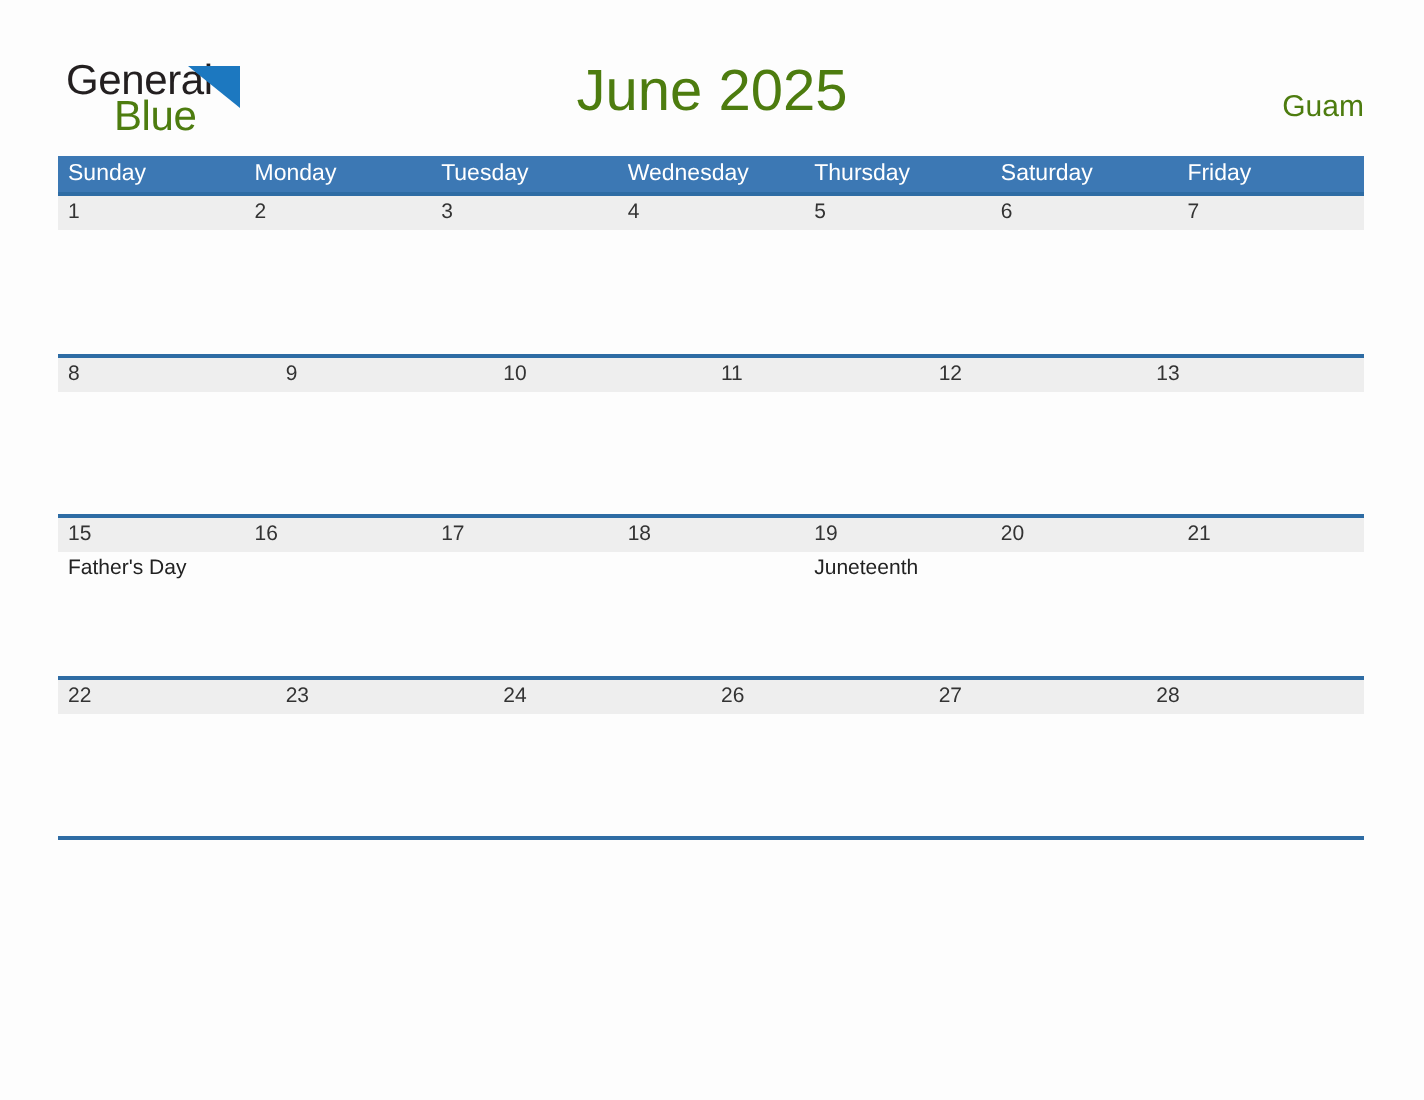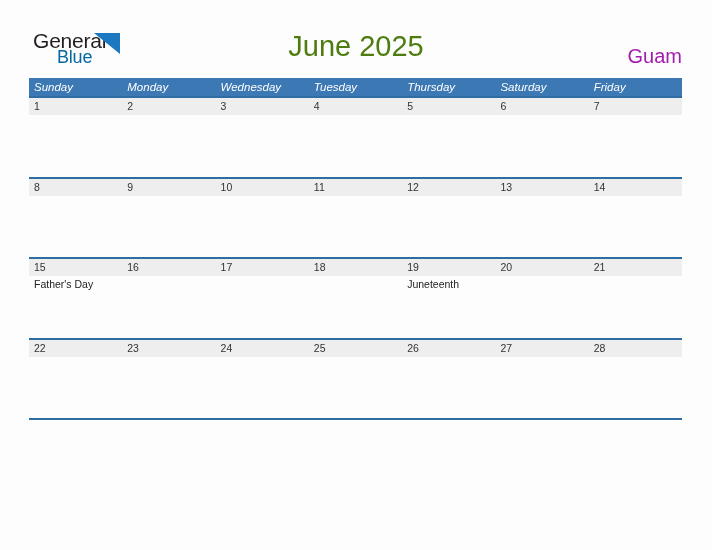--- a/index.html
+++ b/index.html
@@ -45,22 +45,22 @@
     top: 0;
     font-size: 21px;
     color: #231f20;
     letter-spacing: -0.2px;
     white-space: nowrap;
   }
   .logo-blue {
     position: absolute;
     left: 24px;
     top: 18px;
-    font-size: 18px;
-    color: #0369a1;
+    font-size: 21px;
+    color: #4d7c0f;
     letter-spacing: -0.2px;
     white-space: nowrap;
   }
   .logo-tri {
     position: absolute;
     left: 61px;
     top: 3px;
     width: 26px;
     height: 21px;
   }
@@ -73,22 +73,22 @@
     text-align: center;
     font-size: 29px;
     color: #4d7c0f;
     letter-spacing: 0px;
   }
 
   .location {
     position: absolute;
     right: 30px;
     top: 45px;
-    font-size: 20px;
-    color: #a21caf;
+    font-size: 15px;
+    color: #4d7c0f;
     white-space: nowrap;
   }
 
   
   .grid {
     position: absolute;
     left: 29px;
     top: 78px;
     width: 653px;
   }
@@ -100,21 +100,20 @@
   }
   .weekday {
     flex: 1 1 0;
     color: #ffffff;
     font-size: 11.5px;
     line-height: 18px;
     padding-left: 5px;
     box-sizing: border-box;
     white-space: nowrap;
     overflow: hidden;
-    font-style: italic;
   }
 
   .week {
     position: relative;
     height: 80.5px;
     border-top: 2px solid #2e6ca4;
     box-sizing: border-box;
   }
   .week:first-of-type {
     border-top: none;
@@ -169,22 +168,22 @@
     <div class="cal-title">June 2025</div>
 
     <div class="location">Guam</div>
   </div>
 
   <div class="grid">
 
     <div class="weekdays">
       <div class="weekday">Sunday</div>
       <div class="weekday">Monday</div>
+      <div class="weekday">Tuesday</div>
       <div class="weekday">Wednesday</div>
-      <div class="weekday">Tuesday</div>
       <div class="weekday">Thursday</div>
       <div class="weekday">Saturday</div>
       <div class="weekday">Friday</div>
     </div>
 
     <div class="week">
       <div class="week-bar">
         <div class="daynum">1</div>
         <div class="daynum">2</div>
         <div class="daynum">3</div>
@@ -219,21 +218,20 @@
     </div>
 
     <div class="week">
       <div class="week-bar">
         <div class="daynum">8</div>
         <div class="daynum">9</div>
         <div class="daynum">10</div>
         <div class="daynum">11</div>
         <div class="daynum">12</div>
         <div class="daynum">13</div>
-        <div class="daynum">14</div>
       </div>
       <div class="week-body">
         <div class="daycell">
             <div class="event"></div>
           </div>
         <div class="daycell">
             <div class="event"></div>
           </div>
         <div class="daycell">
             <div class="event"></div>
@@ -286,21 +284,20 @@
             <div class="event"></div>
           </div>
       </div>
     </div>
 
     <div class="week">
       <div class="week-bar">
         <div class="daynum">22</div>
         <div class="daynum">23</div>
         <div class="daynum">24</div>
-        <div class="daynum">25</div>
         <div class="daynum">26</div>
         <div class="daynum">27</div>
         <div class="daynum">28</div>
       </div>
       <div class="week-body">
         <div class="daycell">
             <div class="event"></div>
           </div>
         <div class="daycell">
             <div class="event"></div>

